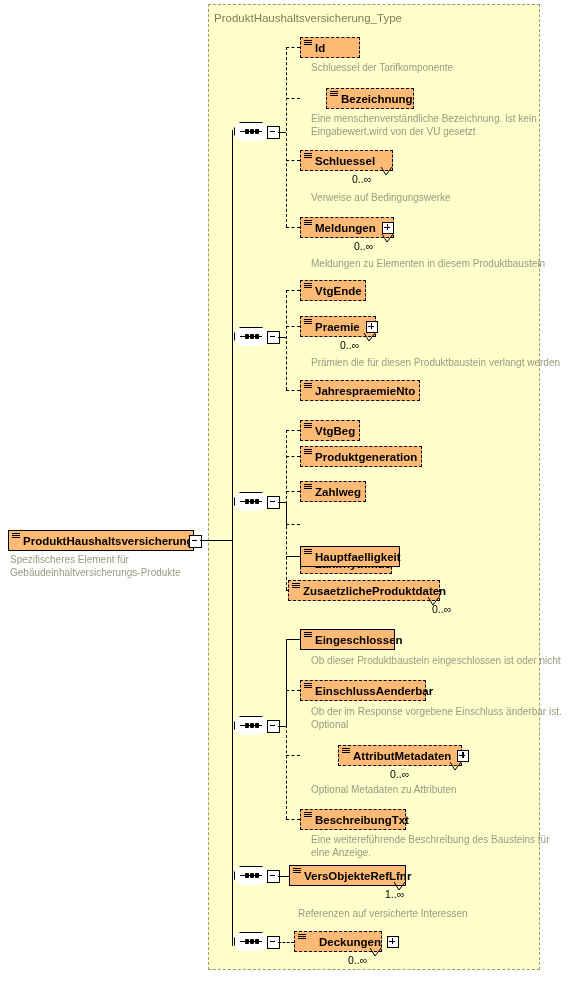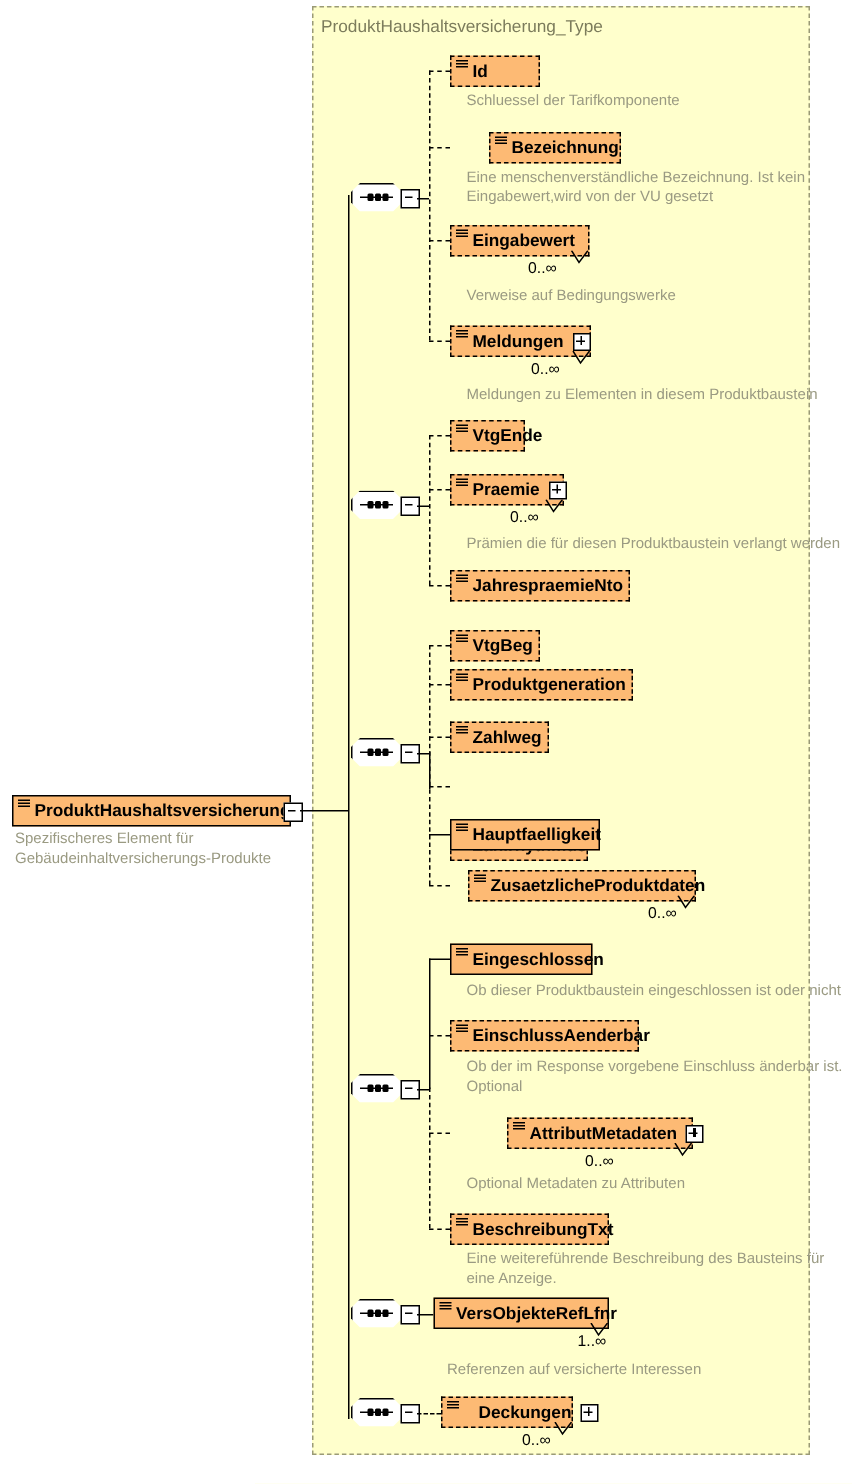--- a/index.html
+++ b/index.html
@@ -155,21 +155,21 @@
 
 <div class="h-dash" style="left:286px;top:160px;width:14px;"></div>
 <div class="node" style="left:300px;top:150px;">
   <div class="nshadow"></div>
   <div class="nbox opt" style="width:93px;">
     <span class="eicon">
         <i></i>
         <i></i>
         <i></i>
       </span>
-    <span>Eingabewert</span>
+    <span>Schluessel</span>
     <svg class="curl" viewBox="0 0 13 10">
         <polyline points="1,0 6,8 12,0" fill="none" stroke="#000" stroke-width="1"></polyline>
       </svg>
   </div>
 </div>
 <div class="occ" style="left:352px;top:173px;">0..∞</div>
 <div class="anno" style="left:311px;top:192px;">Verweise auf Bedingungswerke</div>
 
 <div class="h-dash" style="left:286px;top:227px;width:14px;"></div>
 <div class="node" style="left:300px;top:217px;">
@@ -198,21 +198,21 @@
     <div class="dot" style="left:16px;"></div>
     <div class="dot" style="left:21px;"></div>
   <div class="minus"></div>
 </div>
 <div class="h-solid" style="left:278px;top:336.5px;width:8px;"></div>
 <div class="v-dash" style="left:286px;top:290px;height:100px;"></div>
 
 <div class="h-dash" style="left:286px;top:290px;width:14px;"></div>
 <div class="node" style="left:300px;top:280px;">
   <div class="nshadow"></div>
-  <div class="nbox opt" style="width:50px;">
+  <div class="nbox opt" style="width:66px;">
     <span class="eicon">
         <i></i>
         <i></i>
         <i></i>
       </span>
     <span>VtgEnde</span>
   </div>
 </div>
 
 <div class="h-dash" style="left:286px;top:326px;width:14px;"></div>
@@ -319,21 +319,21 @@
     <span class="eicon">
         <i></i>
         <i></i>
         <i></i>
       </span>
     <span>Hauptfaelligkeit</span>
   </div>
 </div>
 
 <div class="h-dash" style="left:286px;top:590px;width:14px;"></div>
-<div class="node" style="left:312px;top:580px;">
+<div class="node" style="left:288px;top:580px;">
   <div class="nshadow"></div>
   <div class="nbox opt" style="width:152px;">
     <span class="eicon">
         <i></i>
         <i></i>
         <i></i>
       </span>
     <span>ZusaetzlicheProduktdaten</span>
     <svg class="curl" viewBox="0 0 13 10">
         <polyline points="1,0 6,8 12,0" fill="none" stroke="#000" stroke-width="1"></polyline>

